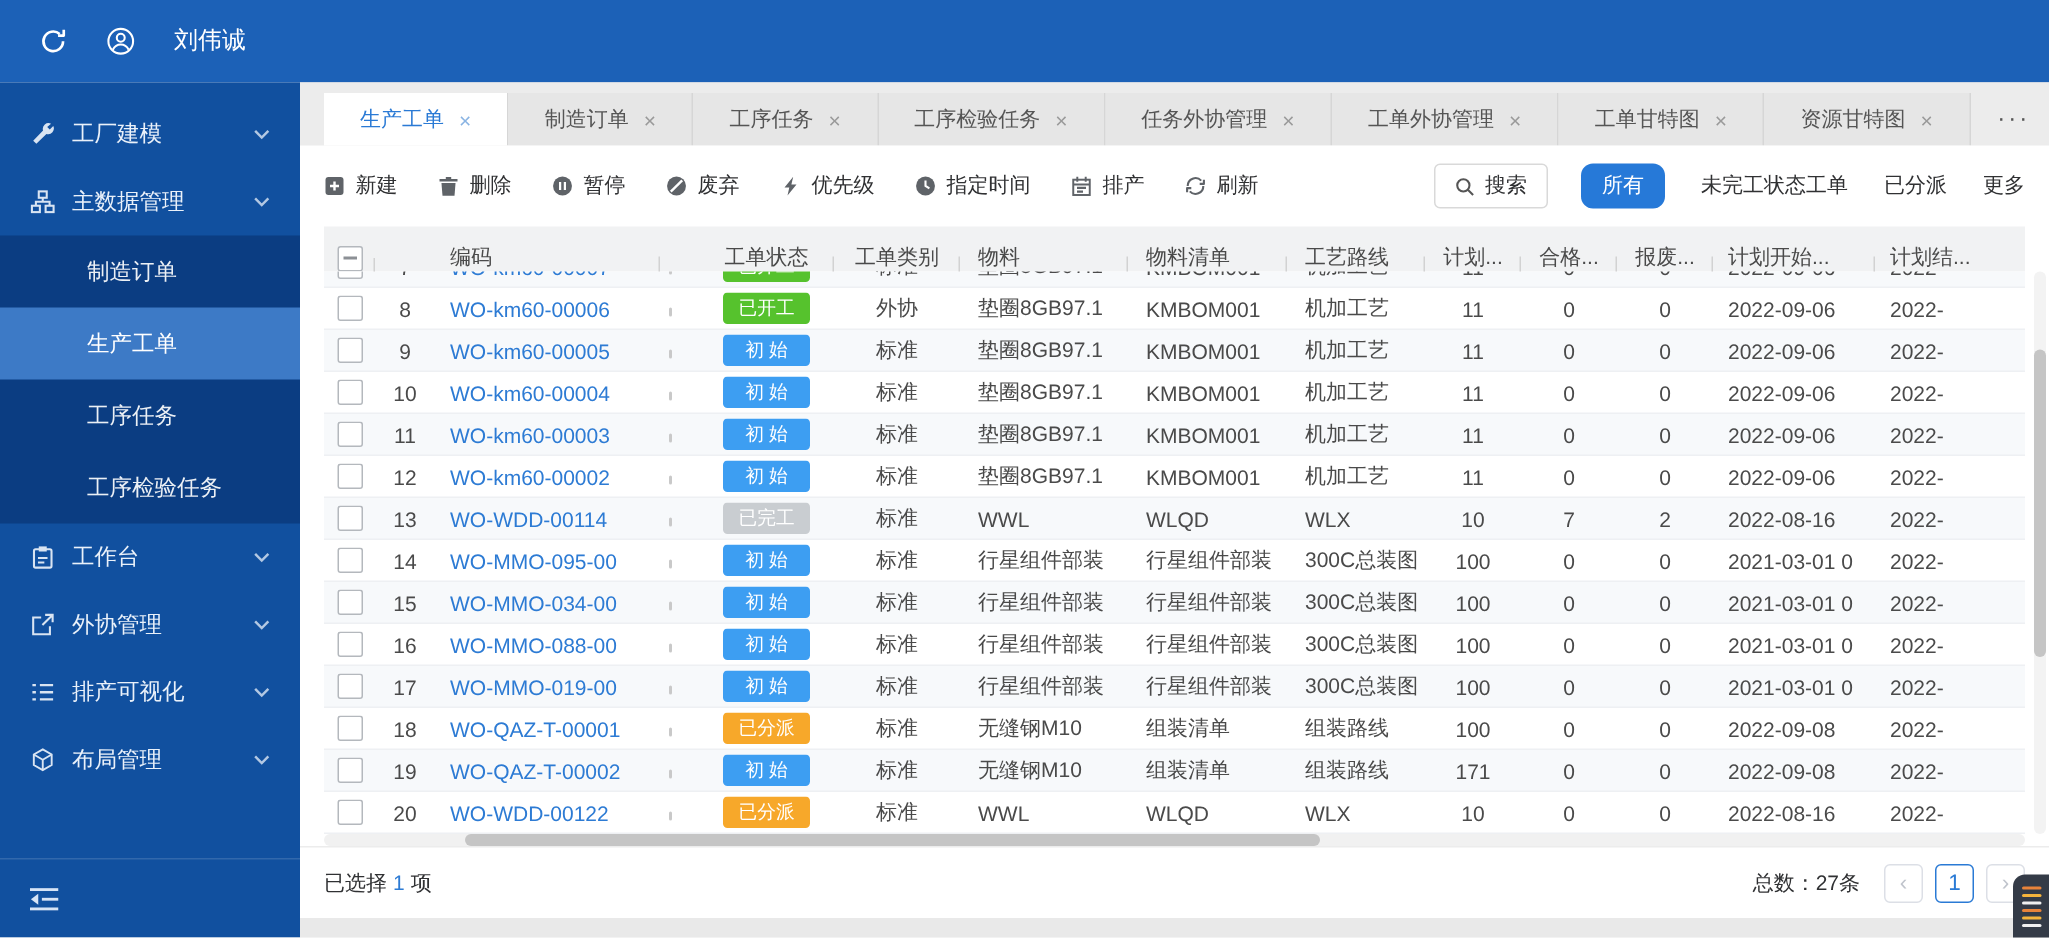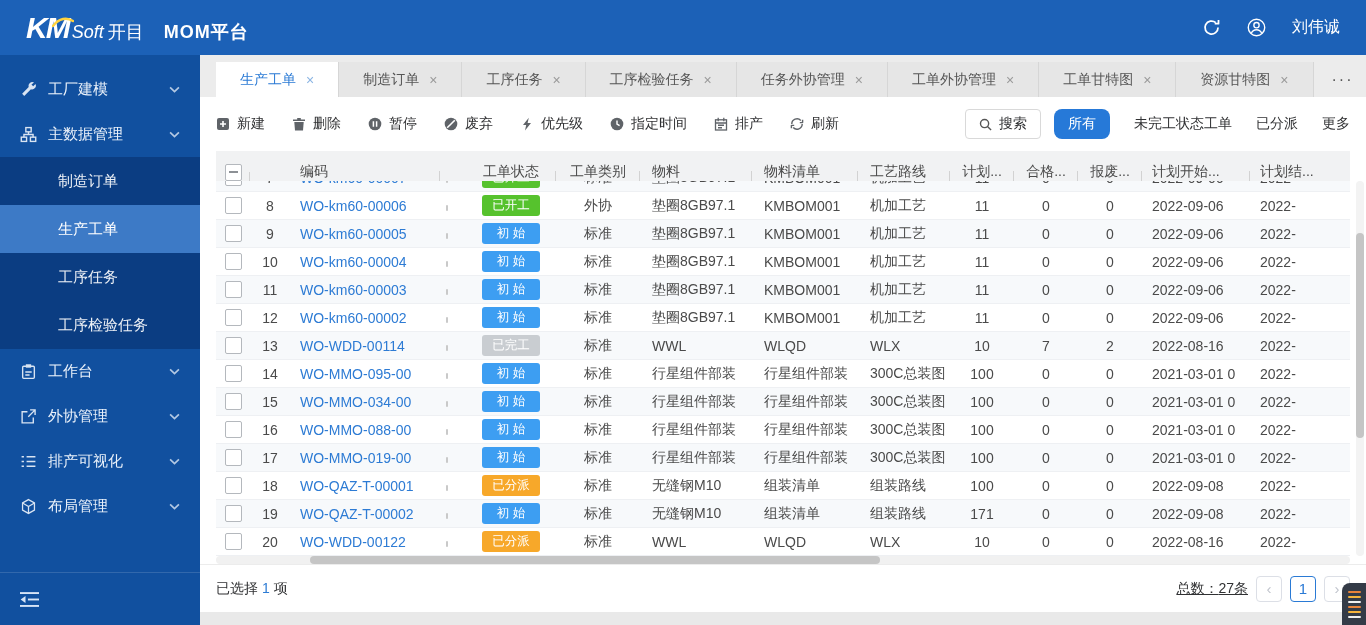--- a/index.html
+++ b/index.html
@@ -41,21 +41,21 @@
   .tab.active .tab-close{color:#8ab4e3;}
   .tab-more{height:35px;display:flex;align-items:center;padding:0 18px;font-size:16px;color:#555;letter-spacing:2px;cursor:pointer;}
 
   .card{position:absolute;top:42px;left:0;right:0;height:515px;background:#fff;}
 
   
   .toolbar{height:54px;display:flex;align-items:center;justify-content:space-between;padding:0 16px;}
   .toolbar-left{display:flex;align-items:center;gap:27px;}
   .tool-btn{display:flex;align-items:center;gap:7px;font-size:14px;color:#303133;cursor:pointer;background:none;border:none;padding:0;font-family:inherit;}
   .tool-btn .icon{font-size:14px;color:#5f6368;}
-  .toolbar-right{display:flex;align-items:center;gap:13px;padding-left:31px;}
+  .toolbar-right{display:flex;align-items:center;gap:22px;padding-left:31px;}
   .search-btn{display:flex;align-items:center;gap:7px;height:30px;padding:0 13px;border:1px solid #d9d9d9;border-radius:4px;background:#fff;font-size:14px;color:#303133;cursor:pointer;font-family:inherit;}
   .search-btn .icon{font-size:13px;color:#555;}
   .filter-btn{background:none;border:none;font-size:14px;color:#303133;cursor:pointer;padding:0;font-family:inherit;}
   .filter-btn.active{background:#2679d8;color:#fff;height:30px;padding:0 14px;border-radius:8px;}
 
   
   .table{margin:0 16px;position:relative;}
   .thead{display:flex;height:30px;align-items:flex-end;background:#f1f2f3;color:#4a4a4a;font-size:14px;}
   .th{position:relative;box-sizing:border-box;white-space:nowrap;overflow:hidden;}
   .th:not(:last-child)::after{content:'';position:absolute;right:0;top:8px;width:1px;height:14px;background:#d2d2d2;}
@@ -85,45 +85,34 @@
   .tickmark{display:inline-block;width:2px;height:6px;background:#c9c9c9;border-radius:1px;}
   .hscroll{height:8px;background:#f1f1f1;position:relative;border-radius:4px;}
   .hthumb{position:absolute;left:94px;width:570px;height:8px;background:#c5c5c5;border-radius:4px;cursor:grab;}
   .vscroll{position:absolute;top:84px;right:2px;width:8px;height:375px;background:#f3f3f3;border-radius:4px;}
   .vthumb{position:absolute;top:52px;left:0;width:8px;height:205px;background:#c5c5c5;border-radius:4px;cursor:grab;}
 
   
   .table-footer{height:47px;border-top:1px solid #ececec;display:flex;align-items:center;justify-content:space-between;padding:0 16px;font-size:14px;color:#303133;}
   .sel-count{color:#2d7bd4;margin:0 4px;}
   .footer-right{display:flex;align-items:center;gap:8px;}
-  .total-text{text-decoration:underline;}
+  .total-text{margin-right:8px;}
   .page-btn{width:26px;height:26px;border:1px solid #dcdfe6;border-radius:4px;background:#fff;display:flex;align-items:center;justify-content:center;font-size:15px;color:#c0c4cc;cursor:pointer;box-sizing:border-box;font-family:inherit;}
   .page-btn.current{border-color:#2a7ad5;color:#2a7ad5;}
 
   
   .float-widget{position:absolute;right:-8px;bottom:-10px;width:32px;height:52px;background:#343b47;border-radius:8px;padding:8px 0 0 6px;box-sizing:border-box;}
   .float-widget .stripe{width:13px;height:2px;margin-bottom:3px;border-radius:1px;}
 </style>
 </head>
 <body>
 
 <div class="app">
 
   <header class="app-header">
-    <div class="logo">
-      <span class="logo-km">KM</span>
-      <span class="logo-swoosh">
-        <svg width="22" height="10" viewBox="0 0 22 10">
-            <path d="M1 9 C7 1, 15 0, 21 4" stroke="#ffd23e" stroke-width="2.4" fill="none" stroke-linecap="round"></path>
-          </svg>
-      </span>
-      <span class="logo-soft">Soft</span>
-      <span class="logo-kaimu">开目</span>
-      <span class="logo-product">MOM平台</span>
-    </div>
     <div class="header-right">
       <span class="icon" id="hdr-refresh">
           <svg viewBox="0 0 16 16" fill="none" stroke="currentColor" stroke-width="1.5">
             <path d="M13.5 8A5.5 5.5 0 1 1 11.6 3.9"></path>
             <path d="M13.9 1.6v3.2h-3.2" stroke-linejoin="round"></path>
           </svg>
         </span>
       <span class="icon" id="hdr-user">
           <svg viewBox="0 0 18 18" fill="none" stroke="currentColor" stroke-width="1.3">
             <circle cx="9" cy="9" r="7.8"></circle>

